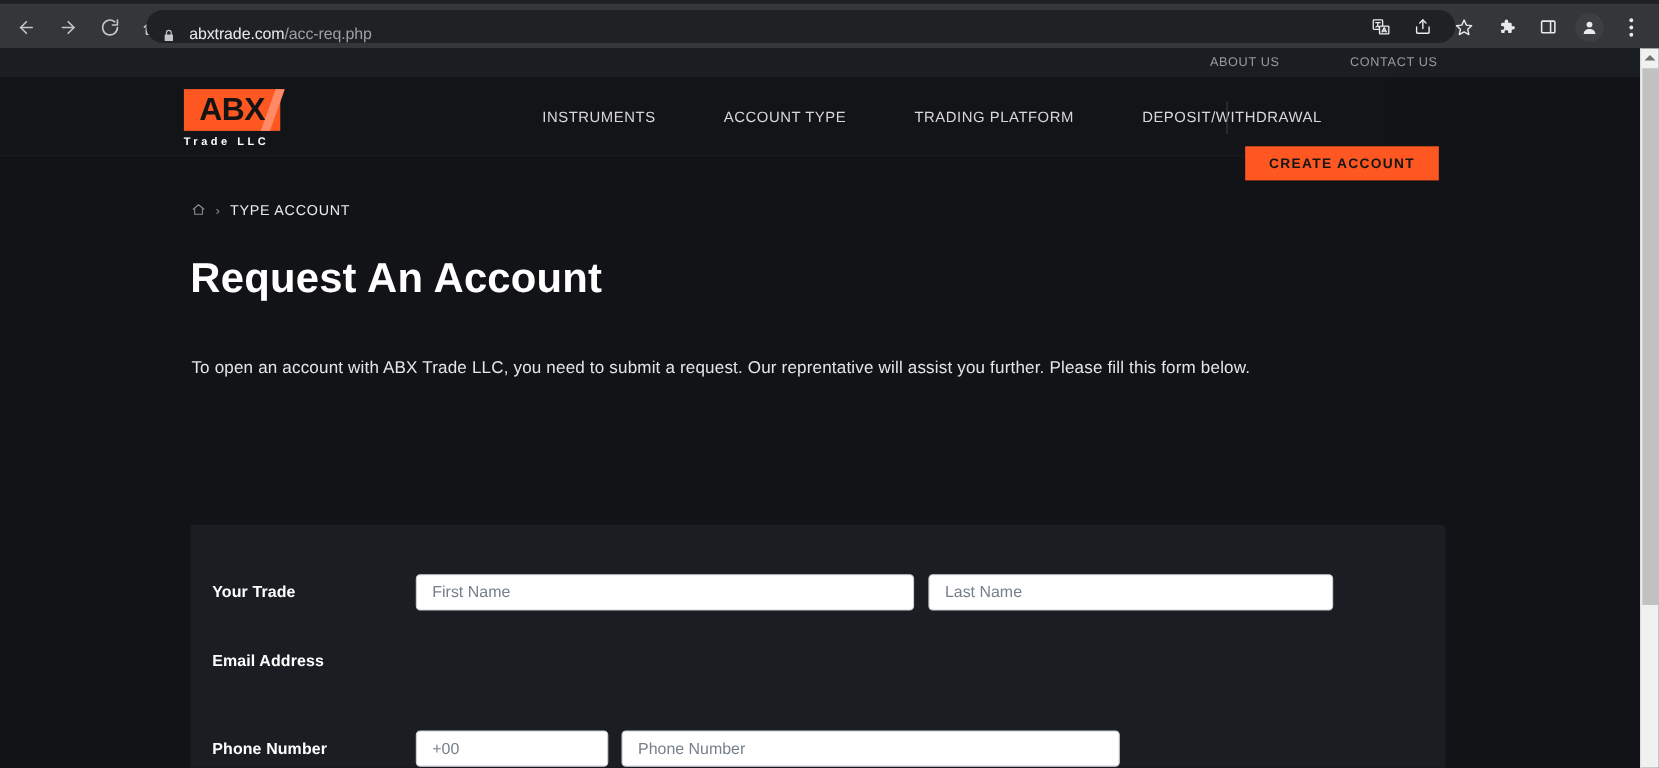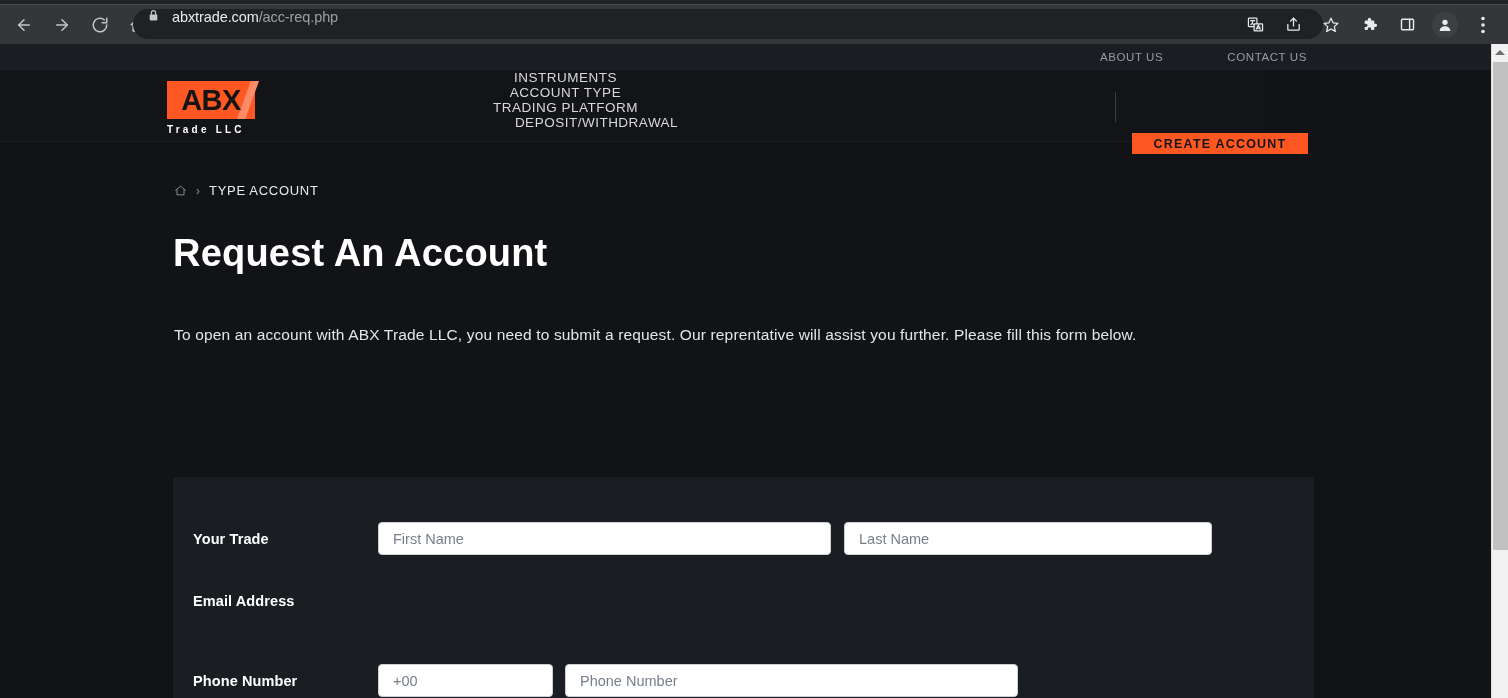--- a/index.html
+++ b/index.html
@@ -48,21 +48,21 @@
   .nav-btn svg { display: block; }
 
   #omnibox {
     position: absolute;
     left: 133px; top: 9px;
     width: 1190px;
     height: 30px;
     background: #202124;
     border-radius: 16px;
     display: flex;
-    align-items: flex-start;
+    align-items: flex-end;
     padding: 0 14px;
   }
   #lock-icon { margin-right: 12px; display: flex; align-items: center; }
   #url-text {
     font-size: 14.5px;
     color: #9aa0a6;
     letter-spacing: -0.1px;
     white-space: nowrap;
   }
   #url-text .host { color: #e8eaed; }
@@ -164,41 +164,40 @@
     letter-spacing: 3.2px;
     font-weight: bold;
   }
 
   #main-nav {
     position: absolute;
     left: 493px; top: 0;
     height: 72px;
     display: flex;
     align-items: center;
-    flex-direction: column;
   }
   .nav-link {
     font-size: 13.5px;
     color: #d8d8da;
     letter-spacing: 0.5px;
     margin-right: 62px;
     white-space: nowrap;
   }
   .nav-link:last-child { margin-right: 0; }
 
   #nav-divider {
     position: absolute;
     left: 1115px; top: 22px;
     width: 1px; height: 30px;
     background: #3a3d42;
   }
   #create-account-btn {
     position: absolute;
     left: 1132px; top: 89px;
-    width: 176px; height: 21px;
+    width: 176px; height: 31px;
     background: #ff5722;
     border: none;
     color: #151515;
     font-size: 12.5px;
     font-weight: bold;
     letter-spacing: 1.2px;
     font-family: "Liberation Sans", sans-serif;
     cursor: pointer;
   }
 

